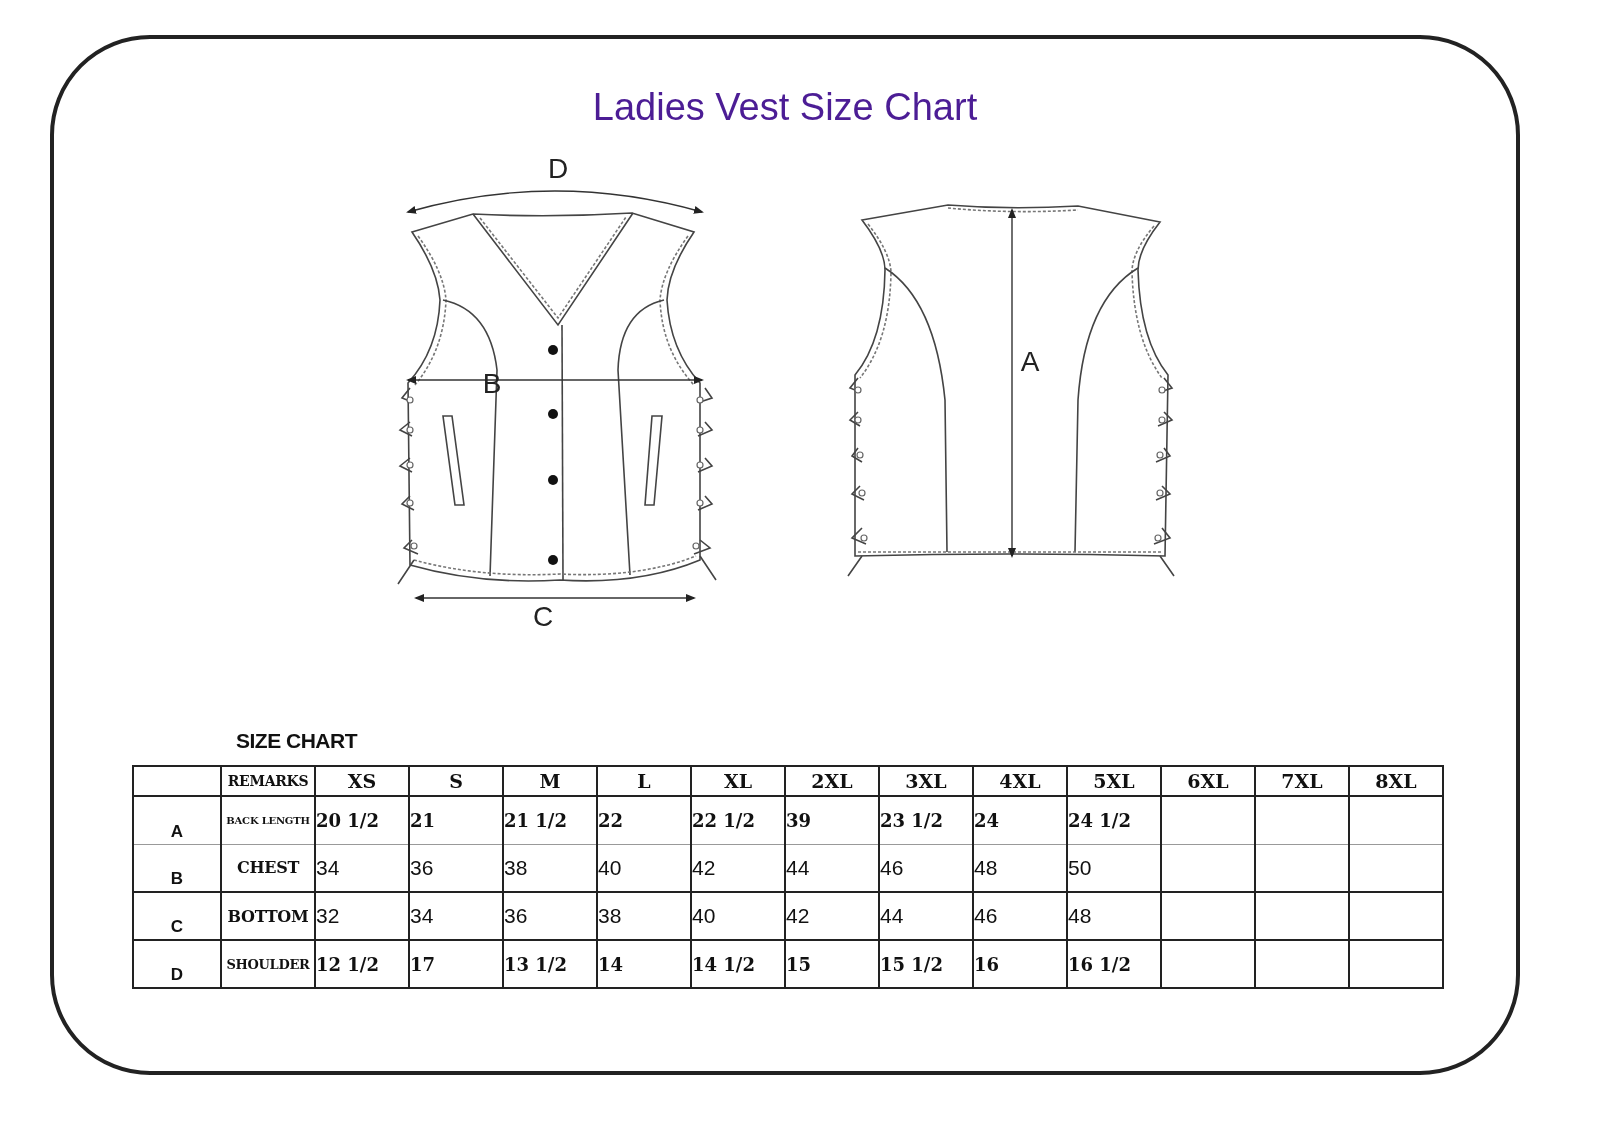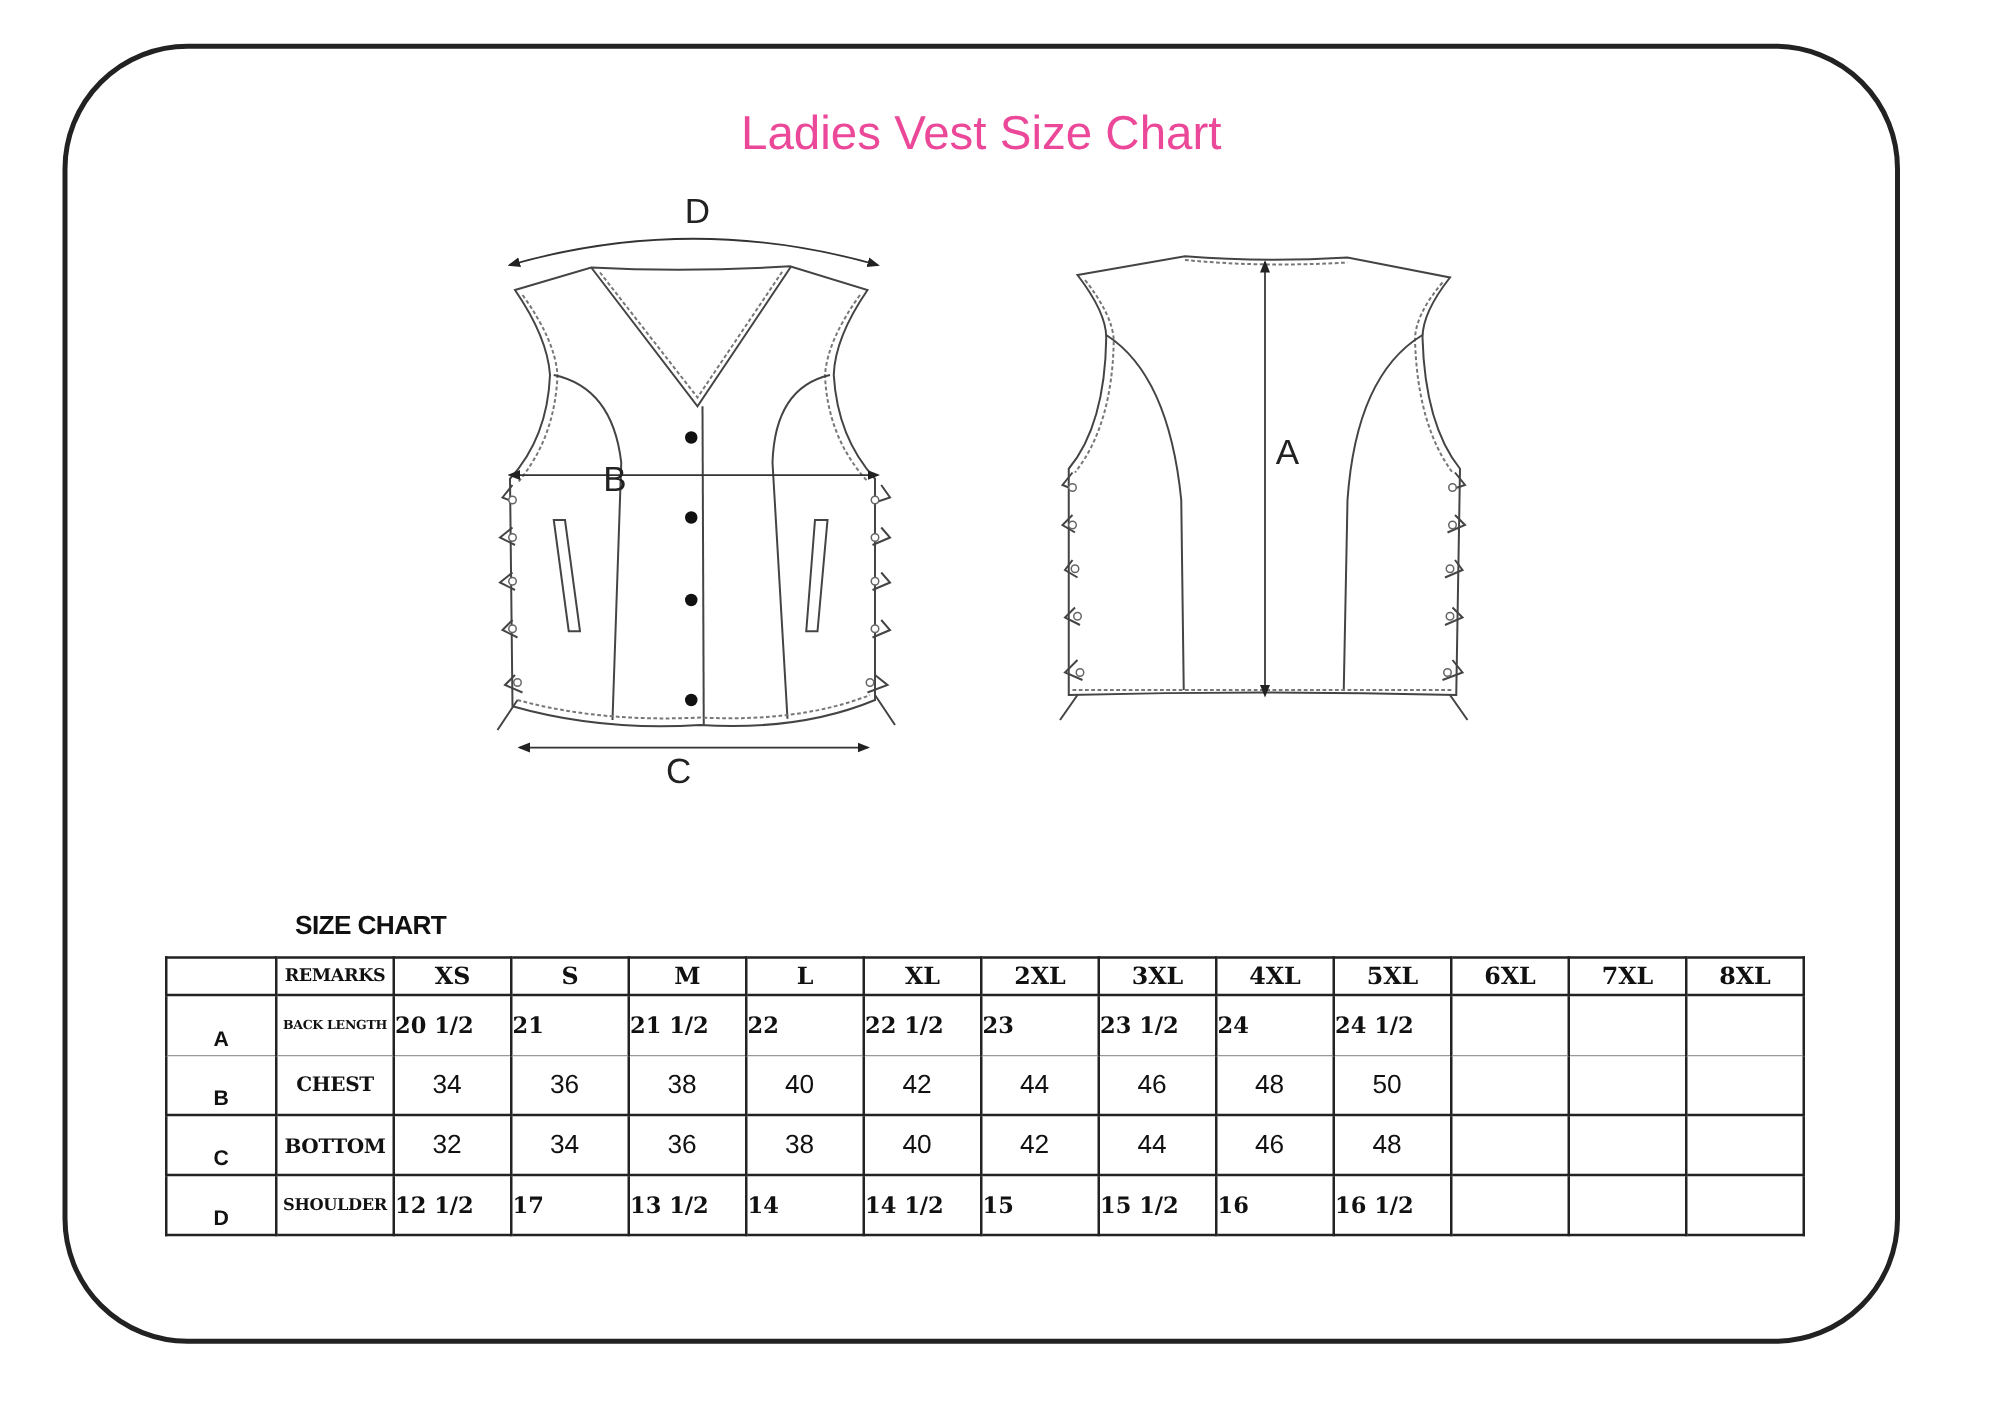--- a/index.html
+++ b/index.html
@@ -1,28 +1,28 @@
 <!DOCTYPE html>
 <html><head>
 <meta charset="utf-8">
 <style>
   html, body { margin:0; padding:0; background:#ffffff; }
   body { width:1600px; height:1135px; position:relative; overflow:hidden; font-family:"Liberation Sans", sans-serif; color:#111; }
   .frame { position:absolute; left:50px; top:35px; width:1470px; height:1040px; border:4px solid #222; border-radius:100px; box-sizing:border-box; }
-  .title { position:absolute; left:0; width:1570px; top:86px; text-align:center; font-size:38px; color:#ec4899; font-family:"Liberation Sans", sans-serif; }
+  .title { position:absolute; left:0; width:1570px; top:86px; text-align:center; font-size:38px; color:#4c1d95; font-family:"Liberation Sans", sans-serif; }
   svg.vest { position:absolute; overflow:visible; }
   .size-label { position:absolute; left:236px; top:729px; font-size:21px; font-weight:bold; font-family:"Liberation Sans", sans-serif; letter-spacing:-0.5px; }
   table.chart { position:absolute; left:132px; top:765px; border-collapse:collapse; font-family:"DejaVu Serif", serif; }
   table.chart td { border:2px solid #222; padding:0; height:48px; box-sizing:border-box; font-weight:bold; font-size:18px; vertical-align:middle; }
   table.chart tr.hdr td { height:30px; text-align:center; font-size:19px; }
   table.chart td.letter { font-family:"Liberation Sans", sans-serif; font-size:17px; vertical-align:bottom; text-align:center; padding-bottom:2px; }
   table.chart td.remark { text-align:center; font-size:16px; letter-spacing:-0.3px; }
   table.chart td.remark.small { font-size:10px; letter-spacing:-0.2px; }
   table.chart td.val { }
-  table.chart tr.sans td.val { font-family:"Liberation Sans", sans-serif; font-weight:normal; font-size:21px; padding-left:30px; }
+  table.chart tr.sans td.val { font-family:"Liberation Sans", sans-serif; font-weight:normal; font-size:21px; }
   table.chart tr.rowA td { border-bottom:1px solid #999; }
   table.chart tr.rowB td { border-top:1px solid #999; }
   table.chart tr.hdr td.blankhdr { border-left:2px solid #222; }
 </style>
 </head>
 <body>
 
 <div class="frame"></div>
 
 <div class="title">Ladies Vest Size Chart</div>
@@ -155,21 +155,21 @@
     <td>8XL</td>
   </tr>
   <tr class="rowA">
     <td class="letter">A</td>
     <td class="remark small">BACK LENGTH</td>
     <td class="val">20 1/2</td>
     <td class="val">21</td>
     <td class="val">21 1/2</td>
     <td class="val">22</td>
     <td class="val">22 1/2</td>
-    <td class="val">23</td>
+    <td class="val">39</td>
     <td class="val">23 1/2</td>
     <td class="val">24</td>
     <td class="val">24 1/2</td>
     <td class="val"></td>
     <td class="val"></td>
     <td class="val"></td>
   </tr>
   <tr class="rowB sans">
     <td class="letter">B</td>
     <td class="remark">CHEST</td>

